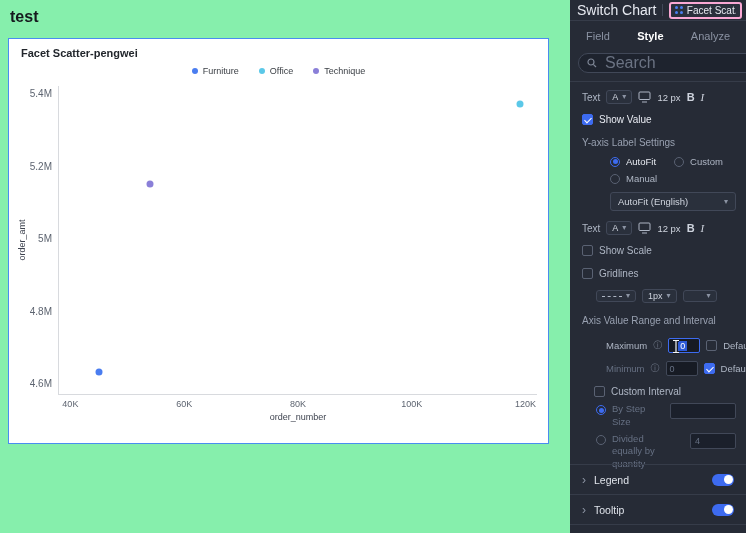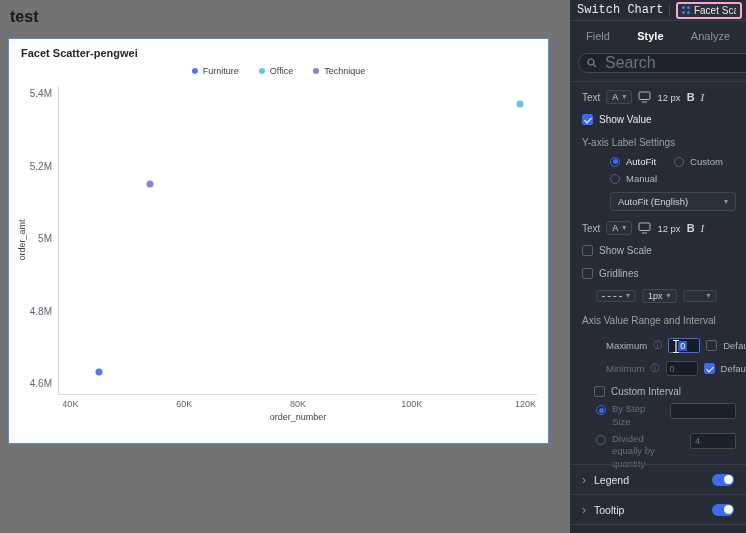--- a/index.html
+++ b/index.html
@@ -1,42 +1,42 @@
 <!DOCTYPE html>
 <html><head>
 <meta charset="utf-8">
 <style>
   html,body{margin:0;padding:0;}
   body{
     width:746px;height:533px;overflow:hidden;display:flex;
     font-family:"Liberation Sans", sans-serif;background:#fff;
   }
   
-  .canvas{width:570px;height:533px;position:relative;background:#737373;}
+  .canvas{width:570px;height:533px;position:relative;background:#86efac;}
   .dash-title{margin:0;position:absolute;left:10px;top:8px;font-size:16px;font-weight:bold;color:#15181d;}
   .chart-card{position:absolute;left:8px;top:38px;width:541px;height:406px;background:#fff;border:1px solid #4a8cf0;box-sizing:border-box;}
   .chart-title{position:absolute;left:12px;top:8px;font-size:11px;font-weight:bold;color:#22262c;}
   .legend{position:absolute;left:0;right:0;top:27px;display:flex;justify-content:center;gap:20px;}
   .legend-item{display:inline-flex;align-items:center;gap:5px;font-size:9px;color:#3c4046;}
   .legend-dot{width:6px;height:6px;border-radius:50%;display:inline-block;}
   .plot-wrap{position:absolute;left:49px;top:47px;width:478px;height:308px;
     border-left:1px solid #d8dade;border-bottom:1px solid #d8dade;box-sizing:content-box;}
   #plot-area{position:absolute;inset:0;}
   .ytick{position:absolute;right:100%;margin-right:7px;transform:translateY(-50%);font-size:10px;color:#5d6470;white-space:nowrap;}
   .xtick{position:absolute;top:100%;margin-top:5px;transform:translateX(-50%);font-size:9px;color:#5d6470;white-space:nowrap;}
   .pt{position:absolute;width:7px;height:7px;border-radius:50%;transform:translate(-50%,-50%);}
   .y-axis-title{position:absolute;left:-42px;top:50%;transform:translateY(-50%) rotate(180deg);
     writing-mode:vertical-rl;font-size:9px;color:#3f4450;}
   .x-axis-title{position:absolute;top:calc(100% + 18px);left:50%;transform:translateX(-50%);font-size:9px;color:#3f4450;}
 
   
   .panel{width:176px;height:533px;background:#262b36;color:#aeb6c4;font-size:10px;
     position:relative;overflow:hidden;box-sizing:border-box;}
   .p-top{height:20px;display:flex;align-items:center;gap:6px;padding:0 4px 0 7px;border-bottom:1px solid #363c49;}
-  .p-top-label{color:#e7eaf1;font-size:12px;white-space:nowrap;font-family:Liberation Mono, monospace;}
+  .p-top-label{color:#e7eaf1;font-size:14px;white-space:nowrap;}
   .vdiv{width:1px;height:12px;background:#414858;}
   .chart-type-select{flex:1;display:flex;align-items:center;gap:4px;border:2px solid #f9a8d4;border-radius:3px;
     background:#2a303c;color:#e7eaf1;padding:1px 4px;min-width:0;}
   .ct-label{white-space:nowrap;overflow:hidden;}
   .facet-icon{display:inline-grid;grid-template-columns:3px 3px;gap:1.5px;}
   .facet-icon i{width:3px;height:3px;border-radius:50%;background:#4a7df0;}
   .tabs{height:30px;display:flex;align-items:center;justify-content:space-between;padding:0 16px;}
   .tab{color:#8b93a3;font-size:11px;cursor:default;}
   .tab.active{color:#ffffff;font-weight:bold;text-align:right;}
   .search-row{display:flex;align-items:center;gap:4px;margin:2px 6px 0 8px;}

